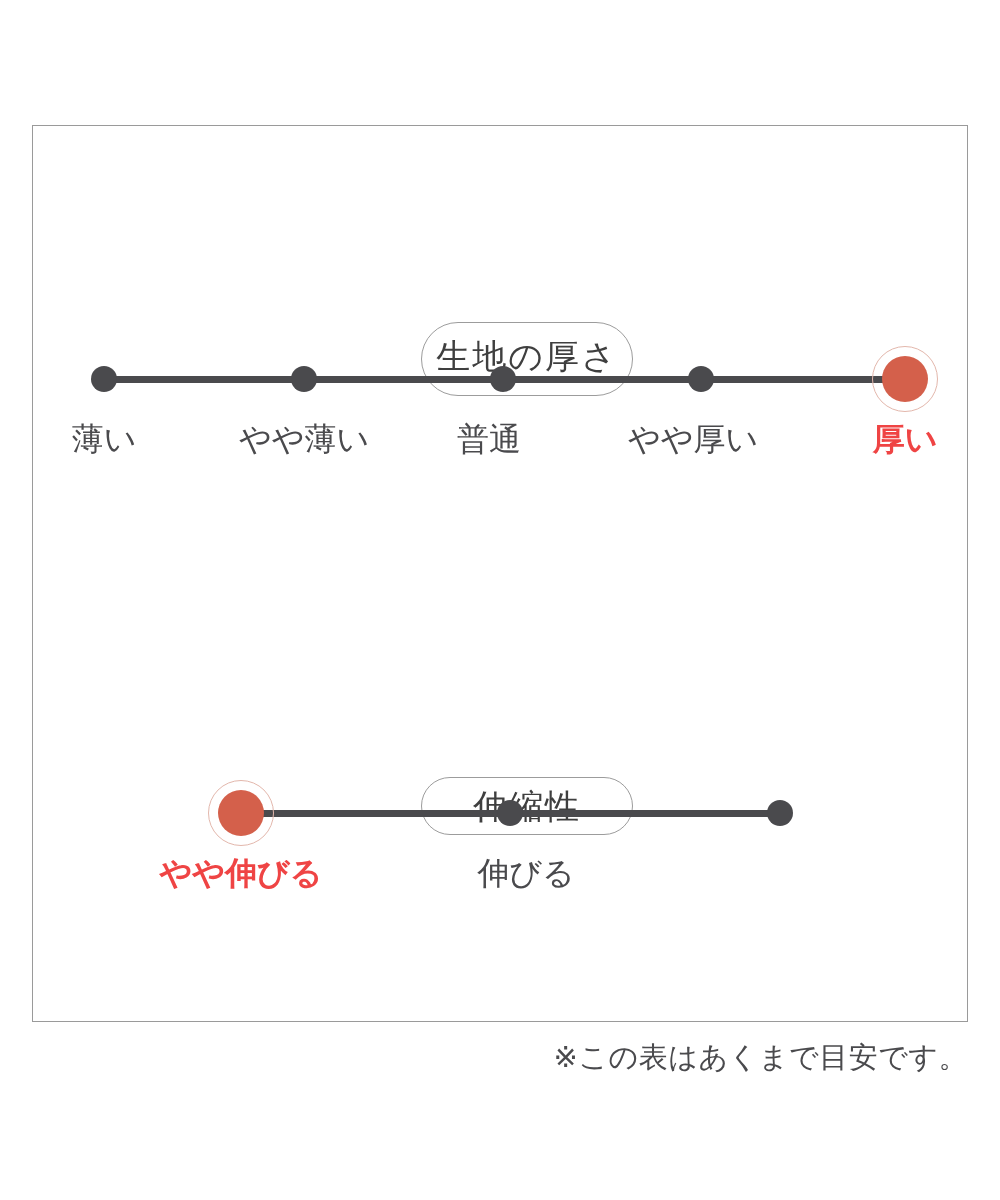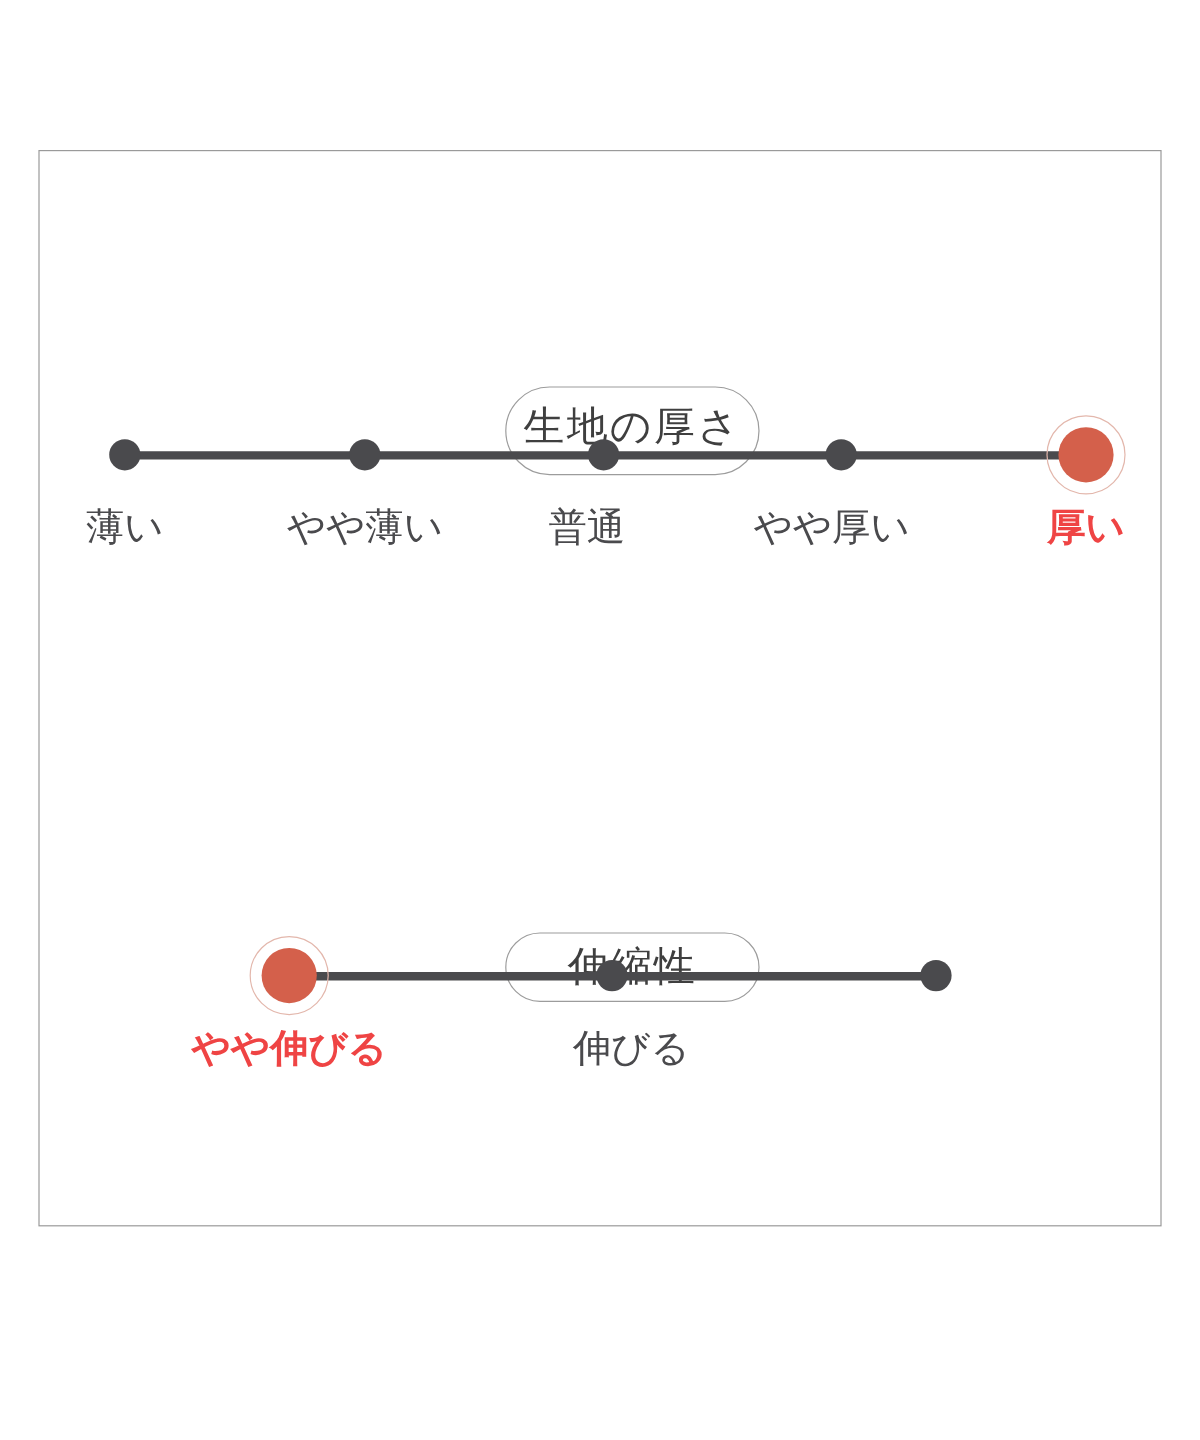--- a/index.html
+++ b/index.html
@@ -174,14 +174,15 @@
   <div class="scale scale-stretch" id="scale-stretch">
       <div class="track" style="left: 241px; width: 539px;"></div>
       <div class="ring" style="left: 241px;"></div>
       <div class="dot active" style="left: 241px;"></div>
       <div class="tick-label bold" style="left: 241px;">やや伸びる</div>
       <div class="dot" style="left: 510px;"></div>
       <div class="tick-label" style="left: 510px; margin-left: 16px;">伸びる</div>
       <div class="dot" style="left: 780px;"></div>
     </div>
 
+  <div class="footnote">※この表はあくまで目安です。</div>
 
 </div>
 
 </body></html>

